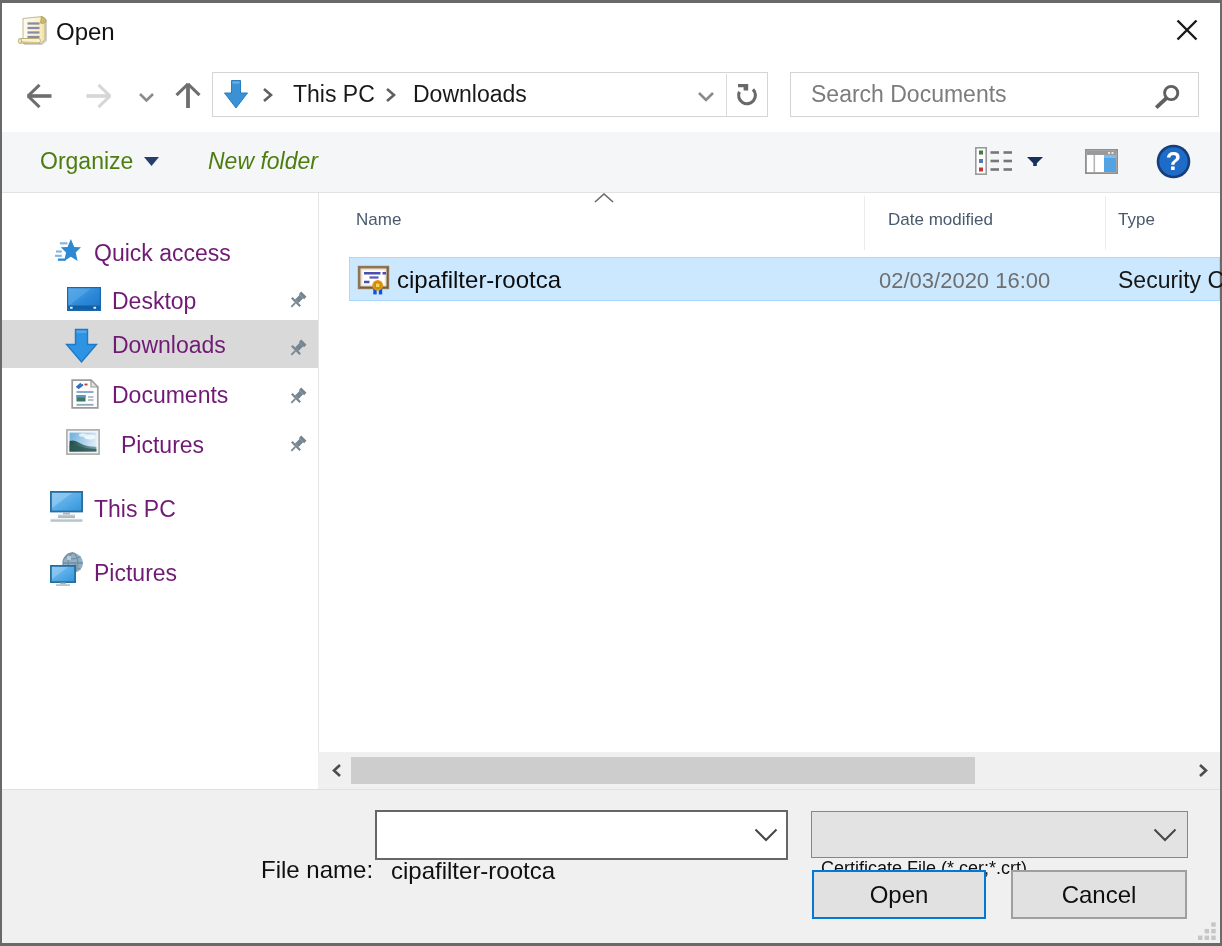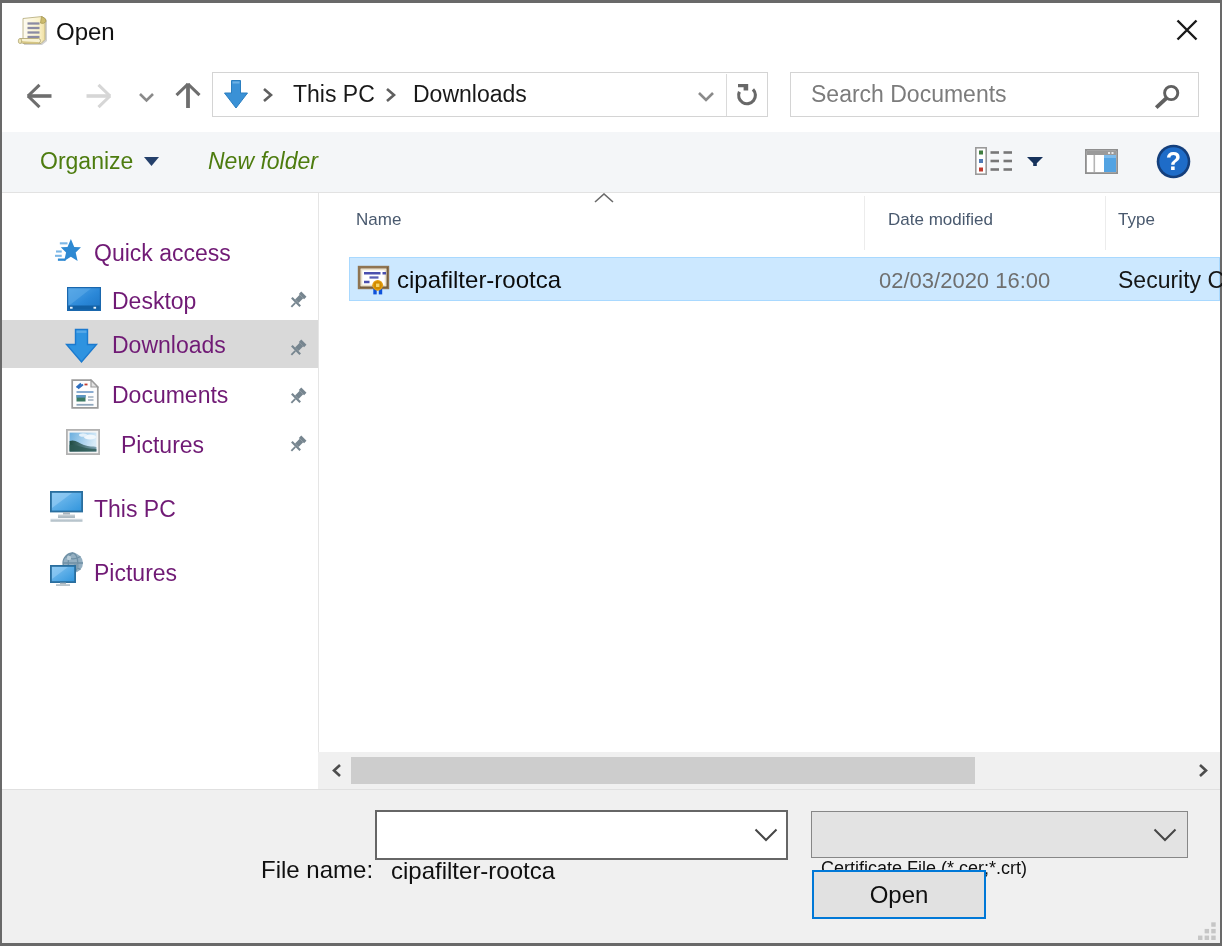--- a/index.html
+++ b/index.html
@@ -329,20 +329,21 @@
   <path d="M2 2 L8 7.5 L2 13" stroke="#4d4d4d" stroke-width="2.6" fill="none"></path>
 </svg>
 
 <div class="abs footer">
   <div class="fname" style="left:259px; top:36px;">File name:</div>
   <div class="combo"></div>
   <div class="fname" style="left:389px; top:37px;">cipafilter-rootca</div>
   <div class="ftype"></div>
   <div class="fname" style="left:819px; top:38px; font-size:18px;">Certificate File (*.cer;*.crt)</div>
   <div class="btn btn-open">Open</div>
+  <div class="btn btn-cancel">Cancel</div>
 </div>
 <svg class="abs" style="left:754px; top:828px;" width="24" height="14" viewBox="0 0 24 14">
   <path d="M1.5 1.5 L12 12 L22.5 1.5" stroke="#464646" stroke-width="2" fill="none"></path>
 </svg>
 <svg class="abs" style="left:1153px; top:828px;" width="24" height="14" viewBox="0 0 24 14">
   <path d="M1.5 1.5 L12 12 L22.5 1.5" stroke="#464646" stroke-width="2" fill="none"></path>
 </svg>
 
 <svg class="abs" style="left:1198px; top:922px;" width="20" height="20" viewBox="0 0 19 19">
   <g fill="#c6c6c6">

